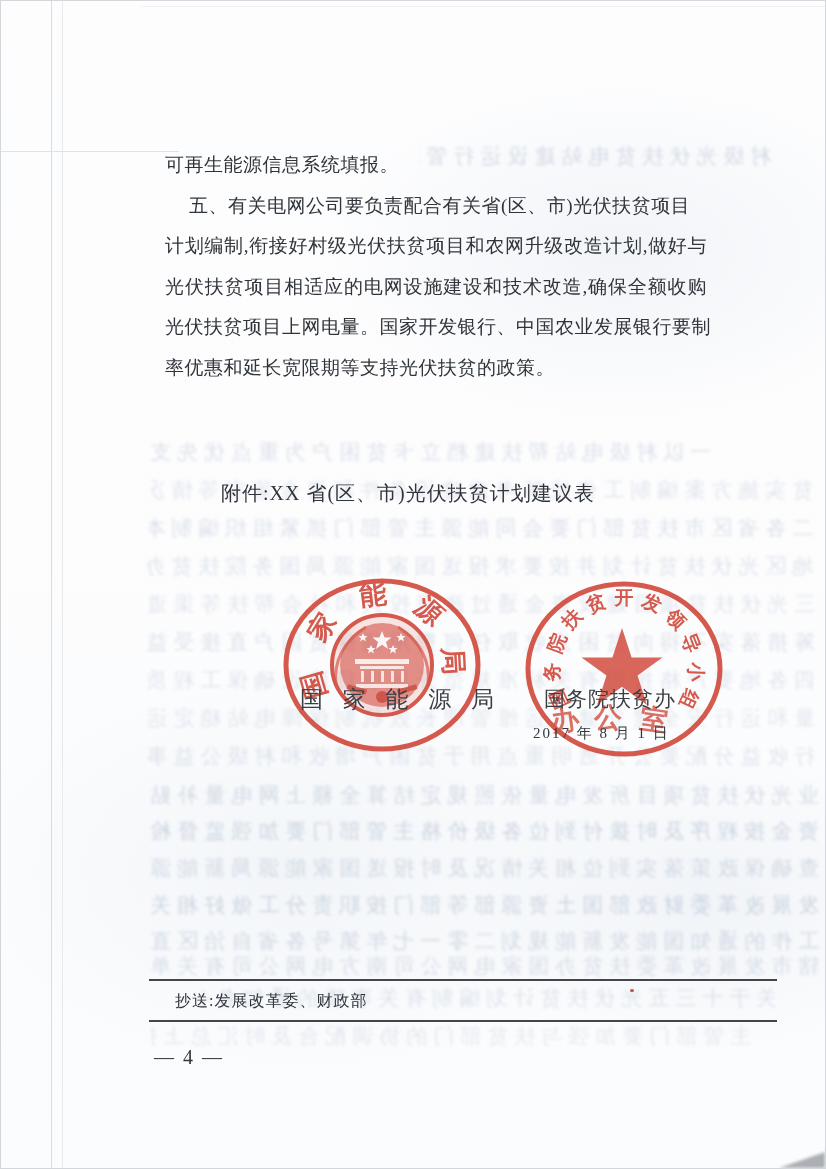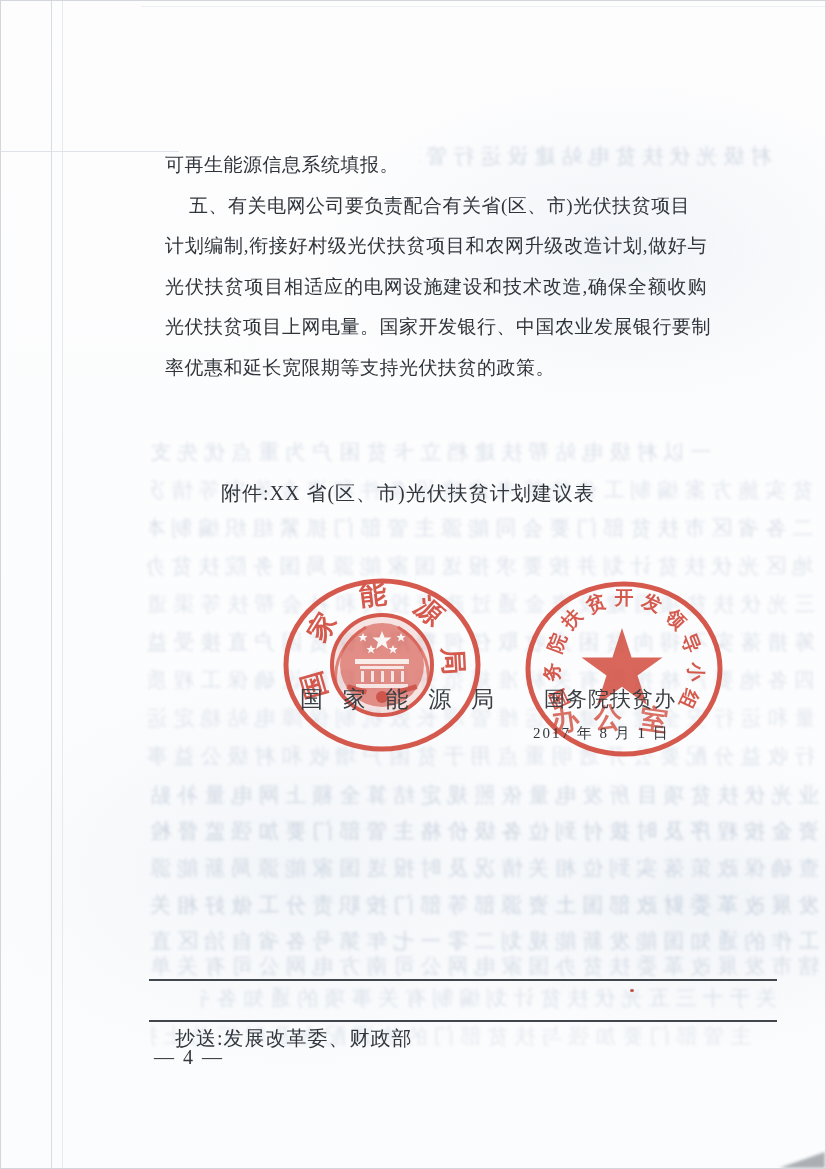--- a/index.html
+++ b/index.html
@@ -68,21 +68,21 @@
   .seal{width:206px;height:182px;}
   .seal-left{left:278px;top:574px;}
   .seal-right{left:520px;top:577px;}
   .seal svg{width:100%;height:100%;}
   .seal text{font-family:"Liberation Serif","DejaVu Serif",serif;font-weight:bold;}
 
   
   .rule{left:148px;width:628px;height:2px;background:#41474c;}
   .rule1{top:978px;}
   .rule2{top:1019px;}
-  .cc{left:174px;top:1024px;font-size:20px;letter-spacing:1px;color:#30353b;white-space:nowrap;}
+  .cc{left:174px;top:990px;font-size:16px;letter-spacing:1px;color:#30353b;white-space:nowrap;}
   .pagenum{left:153px;top:1045px;font-size:20px;letter-spacing:2px;color:#34383c;white-space:nowrap;}
 </style>
 </head>
 <body>
 
 <div id="page">
 
   <div class="abs edge-v1"></div>
   <div class="abs edge-v2"></div>
   <div class="abs crease-h"></div>

